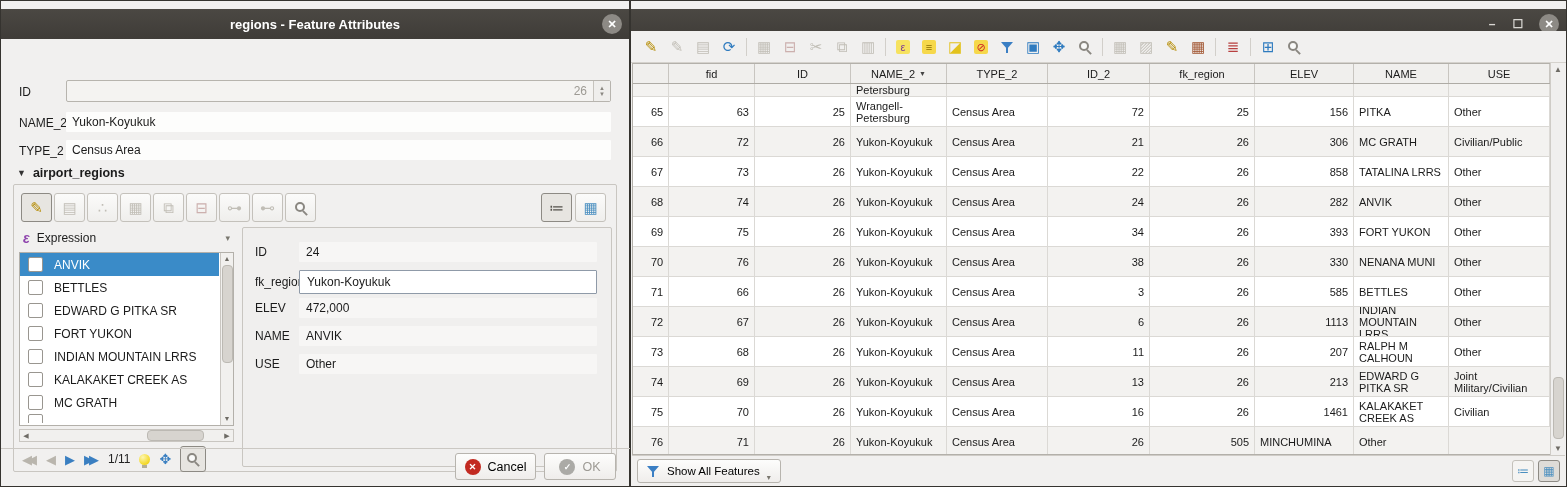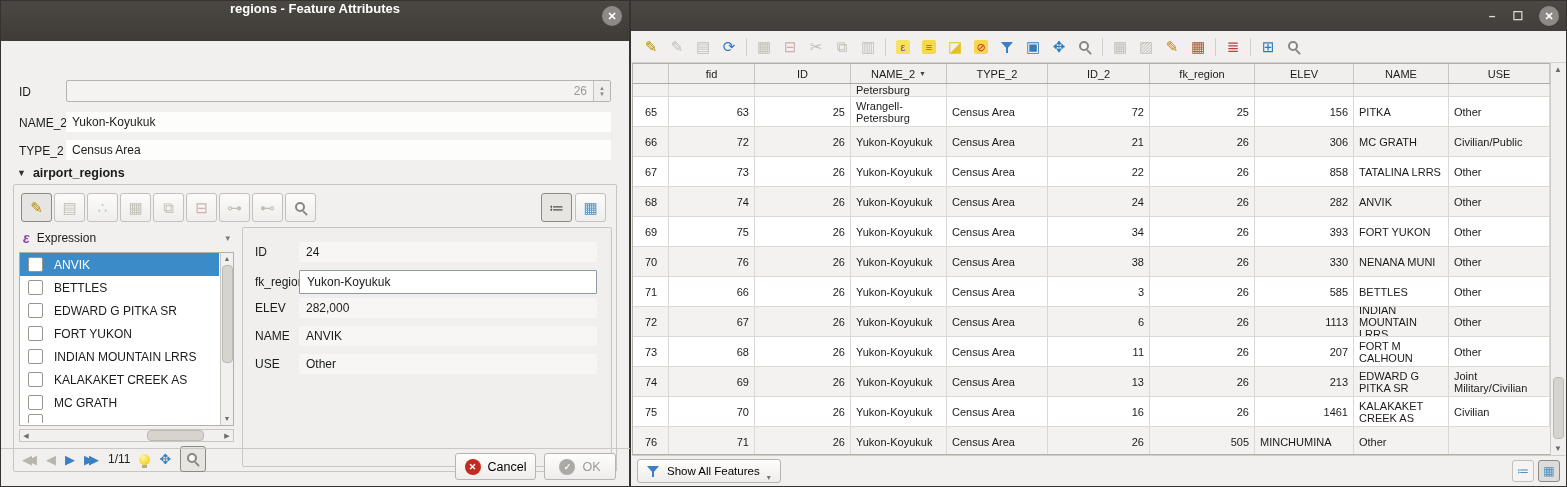--- a/index.html
+++ b/index.html
@@ -1,20 +1,20 @@
 <!DOCTYPE html>
 <html><head>
 <meta charset="utf-8">
 <style>
   html,body{margin:0;padding:0;background:#666;font-family:"Liberation Sans",sans-serif;}
   .stage{position:relative;width:1567px;height:487px;background:#f1f0ef;overflow:hidden;font-size:12px;color:#1b1b1b;}
   .win{position:absolute;top:0;height:487px;box-sizing:border-box;border:1px solid #35332f;background:#f1f0ef;}
   #win-left{left:0;width:630px;}
   #win-right{left:630px;width:937px;}
-  .titlebar{height:40px;background:linear-gradient(#4b4843,#3f3c38);display:flex;align-items:flex-start;justify-content:center;position:relative;color:#fff;font-weight:bold;font-size:13px;}
+  .titlebar{height:30px;background:linear-gradient(#4b4843,#3f3c38);display:flex;align-items:center;justify-content:center;position:relative;color:#fff;font-weight:bold;font-size:13px;margin-top:8px;}
   .close-circle{position:absolute;right:7px;top:5px;width:20px;height:20px;border-radius:50%;background:#8d8a85;color:#fff;display:flex;align-items:center;justify-content:center;font-size:11px;font-weight:bold;cursor:pointer;}
   .winbtn{position:absolute;top:8px;color:#d9d7d3;font-size:12px;width:16px;text-align:center;}
   
   .dlg{position:absolute;left:0;top:30px;right:0;bottom:0;}
   .abs{position:absolute;box-sizing:border-box;}
   .flabel{font-size:12px;color:#1b1b1b;}
   .fieldbox{background:#fdfdfc;height:20px;display:flex;align-items:center;padding:0 6px;font-size:12px;border-radius:1px;}
   .spinbox{display:flex;align-items:stretch;height:22px;border:1px solid #b7b4ae;border-radius:2px;background:#f4f3f1;}
   .spin-val{flex:1;display:flex;align-items:center;justify-content:flex-end;color:#9d9a94;padding-right:6px;}
   .spin-btns{width:16px;border-left:1px solid #c6c3bd;display:flex;flex-direction:column;align-items:center;justify-content:center;color:#8a8781;background:#efeeec;}
@@ -75,21 +75,21 @@
   .thead{height:19px;background:#f0efed;border-bottom:1px solid #aeaba5;}
   .th{display:flex;align-items:center;justify-content:center;gap:4px;font-size:11px;border-right:1px solid #c8c5c0;overflow:hidden;}
   .th .sort{font-size:7px;color:#444;}
   .tr{height:30px;box-sizing:border-box;}
   .tr.partial{height:13px;}
   .tr:nth-child(odd){background:#f3f2f0;}
   .tr:nth-child(even){background:#fff;}
   .td{border-right:1px solid #dbd9d5;border-bottom:1px solid #dbd9d5;font-size:11px;line-height:12px;padding:2px 5px;display:flex;align-items:center;overflow:hidden;box-sizing:border-box;}
   .tr.partial .td{align-items:flex-start;padding-top:0;}
   .td.num{justify-content:flex-end;}
-  .td.gut{justify-content:flex-start;padding-left:12px;}
+  .td.gut{justify-content:flex-start;padding-left:18px;}
   .rvscroll{position:absolute;right:1px;top:62px;bottom:31px;width:14px;background:#f0efee;border-left:1px solid #cfccc7;}
   .rvscroll .arr{position:absolute;left:0;width:100%;text-align:center;font-size:8px;color:#6e6b65;}
   .rvthumb{position:absolute;left:2px;width:9px;height:60px;bottom:16px;background:#d7d4cf;border:1px solid #bcb9b3;border-radius:4px;}
   .statusbar{position:absolute;left:1px;right:1px;bottom:1px;height:30px;background:#f1f0ef;border-top:1px solid #cfccc7;display:flex;align-items:center;padding:0 5px;box-sizing:border-box;}
   .filterbtn{display:flex;align-items:center;gap:7px;height:24px;padding:0 9px;border:1px solid #b7b4ae;border-radius:3px;background:linear-gradient(#fdfdfc,#efedeb);font-size:11.5px;}
   .filterbtn .dd{font-size:8px;color:#7a776f;align-self:flex-end;}
   .corner{margin-left:auto;display:flex;gap:4px;}
   .corner-btn{width:20px;height:20px;border:1px solid #c4c1bb;border-radius:3px;background:#f5f4f2;display:flex;align-items:center;justify-content:center;font-size:12px;color:#4a8fc0;}
   .corner-btn.pressed{border-color:#8d8a84;background:#dedcd8;}
 </style>
@@ -258,21 +258,21 @@
                 <span class="fval">24</span>
               </div>
 
               <div class="formrow editable" style="top: 42px;">
                 <span class="flabel">fk_region</span>
                 <span class="fval">Yukon-Koyukuk</span>
               </div>
 
               <div class="formrow" style="top: 70px;">
                 <span class="flabel">ELEV</span>
-                <span class="fval">282,000</span>
+                <span class="fval">472,000</span>
               </div>
 
               <div class="formrow" style="top: 98px;">
                 <span class="flabel">NAME</span>
                 <span class="fval">ANVIK</span>
               </div>
 
               <div class="formrow" style="top: 126px;">
                 <span class="flabel">USE</span>
                 <span class="fval">Other</span>
@@ -565,21 +565,21 @@
 
           <div class="tr">
             <span class="td gut">73</span>
             <span class="td num">68</span>
             <span class="td num">26</span>
             <span class="td">Yukon-Koyukuk</span>
             <span class="td">Census Area</span>
             <span class="td num">11</span>
             <span class="td num">26</span>
             <span class="td num">207</span>
-            <span class="td">FORT M CALHOUN</span>
+            <span class="td">RALPH M CALHOUN</span>
             <span class="td">Other</span>
           </div>
 
           <div class="tr">
             <span class="td gut">74</span>
             <span class="td num">69</span>
             <span class="td num">26</span>
             <span class="td">Yukon-Koyukuk</span>
             <span class="td">Census Area</span>
             <span class="td num">13</span>

